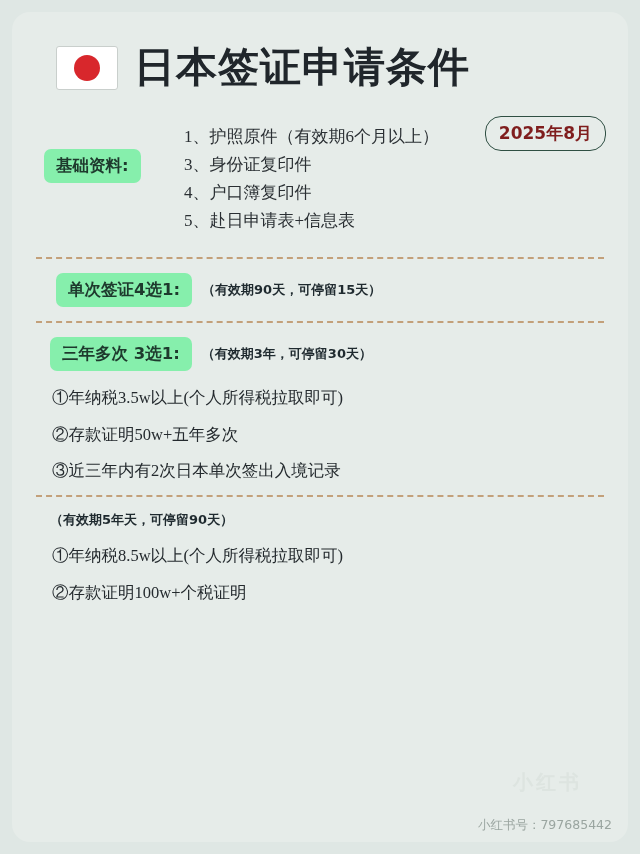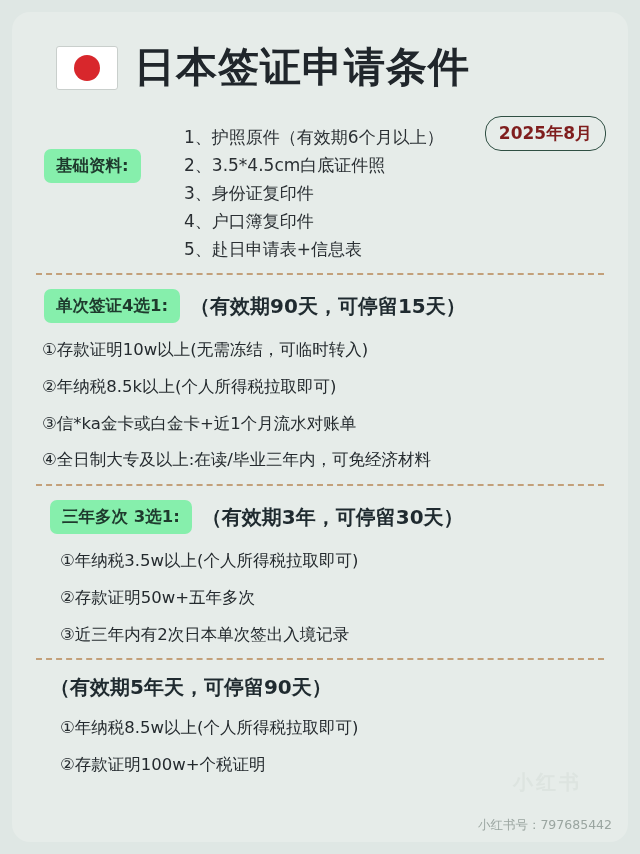--- a/index.html
+++ b/index.html
@@ -95,53 +95,54 @@
   .basic-list {
     margin-left: 150px;
     padding-top: 2px;
   }
   .basic-list li {
     list-style: none;
     font-size: 17px;
     color: #2a2f33;
     line-height: 1.65;
     white-space: nowrap;
+    font-family: Liberation Serif, serif;
   }
 
   .divider {
     border: 0;
     border-top: 2px dashed #c3a07a;
     margin: 10px 2px 14px 2px;
   }
 
   
   .section { padding: 0 2px; }
   .sec-head {
     display: flex;
     align-items: center;
     gap: 10px;
     margin-bottom: 14px;
   }
   .sec-note {
-    font-size: 20px;
+    font-size: 13px;
     font-weight: bold;
     color: #1f2a2f;
     white-space: nowrap;
   }
   .sec-items li {
     list-style: none;
     font-size: 16.5px;
     color: #242a2e;
     line-height: 1.62;
     margin: 0 0 10px 6px;
     white-space: nowrap;
   }
-  .s1 .sec-head { margin-left: 8px; }
+  .s1 .sec-head { margin-left: 20px; }
   .s2 .sec-head, .s3 .sec-head { margin-left: 14px; }
-  .s2 .sec-items li, .s3 .sec-items li { margin-left: 24px; }
+  .s2 .sec-items li, .s3 .sec-items li { margin-left: 16px; font-family: Liberation Serif, serif; }
 
   
   .wm-center {
     position: absolute;
     right: 46px;
     bottom: 46px;
     font-size: 20px;
     color: #dde4e0;
     letter-spacing: 3px;
     font-weight: bold;
@@ -164,40 +165,33 @@
     <div class="flag"></div>
     <div class="title">日本签证申请条件</div>
   </div>
 
   <div class="date-badge">2025年8月</div>
 
   <div class="basic">
     <span class="tag">基础资料:</span>
     <ul class="basic-list">
       <li>1、护照原件（有效期6个月以上）</li>
-      <li>2、3.5*4.5cm白底证件照</li>
       <li>3、身份证复印件</li>
       <li>4、户口簿复印件</li>
       <li>5、赴日申请表+信息表</li>
     </ul>
   </div>
 
   <hr class="divider">
 
   <div class="section s1">
     <div class="sec-head">
       <span class="tag">单次签证4选1:</span>
       <span class="sec-note">（有效期90天，可停留15天）</span>
     </div>
-    <ul class="sec-items">
-      <li>①存款证明10w以上(无需冻结，可临时转入)</li>
-      <li>②年纳税8.5k以上(个人所得税拉取即可)</li>
-      <li>③信*ka金卡或白金卡+近1个月流水对账单</li>
-      <li>④全日制大专及以上:在读/毕业三年内，可免经济材料</li>
-    </ul>
   </div>
 
   <hr class="divider">
 
   <div class="section s2">
     <div class="sec-head">
       <span class="tag">三年多次 3选1:</span>
       <span class="sec-note">（有效期3年，可停留30天）</span>
     </div>
     <ul class="sec-items">

